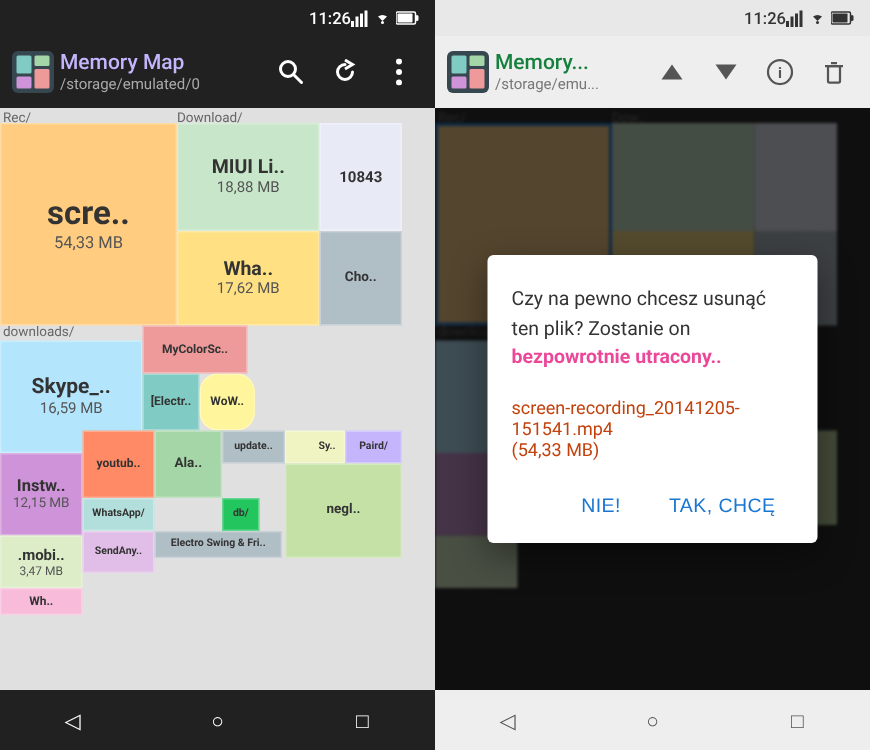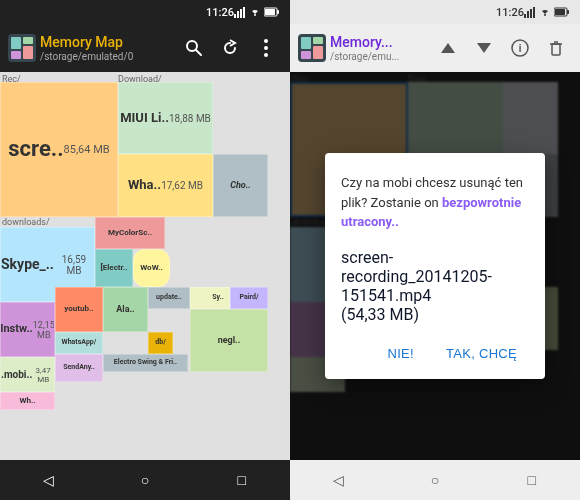--- a/index.html
+++ b/index.html
@@ -56,21 +56,21 @@
       gap: 4px;
     }
 
     .toolbar-title-group {
       flex: 1;
       display: flex;
       flex-direction: column;
     }
 
     .toolbar-title {
-      color: #eab308;
+      color: #c4b5fd;
       font-size: 14px;
       font-weight: 500;
       line-height: 1.2;
     }
 
     .toolbar-subtitle {
       color: #aaa;
       font-size: 10px;
     }
 
@@ -98,20 +98,21 @@
       height: 100%;
       position: relative;
       background: #e0e0e0;
     }
 
     .tm-cell {
       position: absolute;
       border: 1px solid rgba(255,255,255,0.3);
       overflow: hidden;
       display: flex;
+      flex-direction: column;
       justify-content: center;
       align-items: center;
     }
 
     .tm-label {
       color: #333;
       font-weight: bold;
       text-align: center;
       line-height: 1.1;
     }
@@ -199,27 +200,27 @@
     }
 
     .dialog-text {
       font-size: 13px;
       color: #333;
       line-height: 1.5;
       margin-bottom: 16px;
     }
 
     .dialog-text .highlight {
-      color: #8b5cf6;
+      color: #ec4899;
       font-weight: bold;
     }
 
     .dialog-filename {
-      font-size: 16px;
-      color: #0f172a;
+      font-size: 12px;
+      color: #c2410c;
       margin-top: 8px;
     }
 
     .dialog-buttons {
       display: flex;
       justify-content: flex-end;
       gap: 8px;
     }
 
     .dialog-btn {
@@ -310,38 +311,41 @@
     </div>
   </div>
 
   <div class="content">
     <div class="treemap">
 
       <div style="position:absolute;top:2px;left:2px;font-size:9px;color:#666;z-index:2;">Rec/</div>
 
       <div class="tm-cell" style="top:10px;left:0;width:118px;height:135px;background:#ffcc80;">
         <div class="tm-label" style="font-size:22px;">scre..</div>
-        <div class="tm-size" style="font-size:11px;">85,64 MB</div>
+        <div class="tm-size" style="font-size:11px;">54,33 MB</div>
       </div>
 
       <div style="position:absolute;top:2px;left:118px;font-size:9px;color:#666;z-index:2;">Download/</div>
 
       <div class="tm-cell" style="top:10px;left:118px;width:95px;height:72px;background:#c8e6c9;">
         <div class="tm-label" style="font-size:13px;">MIUI Li..</div>
         <div class="tm-size" style="font-size:10px;">18,88 MB</div>
       </div>
 
+      <div class="tm-cell" style="top:10px;left:213px;width:55px;height:72px;background:#e8eaf6;">
+        <div class="tm-label" style="font-size:10px;">10843</div>
+      </div>
 
       <div class="tm-cell" style="top:82px;left:118px;width:95px;height:63px;background:#ffe082;">
         <div class="tm-label" style="font-size:13px;">Wha..</div>
         <div class="tm-size" style="font-size:10px;">17,62 MB</div>
       </div>
 
       <div class="tm-cell" style="top:82px;left:213px;width:55px;height:63px;background:#b0bec5;">
-        <div class="tm-label" style="font-size:9px;font-style:italic;">Cho..</div>
+        <div class="tm-label" style="font-size:9px;">Cho..</div>
       </div>
 
       <div style="position:absolute;top:145px;left:2px;font-size:9px;color:#666;z-index:2;">downloads/</div>
 
       <div class="tm-cell" style="top:155px;left:0;width:95px;height:75px;background:#b3e5fc;">
         <div class="tm-label" style="font-size:14px;">Skype_..</div>
         <div class="tm-size" style="font-size:10px;">16,59 MB</div>
       </div>
 
       <div class="tm-cell" style="top:230px;left:0;width:55px;height:55px;background:#ce93d8;">
@@ -391,21 +395,21 @@
       </div>
 
       <div class="tm-cell" style="top:260px;left:55px;width:48px;height:22px;background:#b2dfdb;">
         <div class="tm-label" style="font-size:7px;">WhatsApp/</div>
       </div>
 
       <div class="tm-cell" style="top:282px;left:55px;width:48px;height:28px;background:#e1bee7;">
         <div class="tm-label" style="font-size:7px;">SendAny..</div>
       </div>
 
-      <div class="tm-cell" style="top:260px;left:148px;width:25px;height:22px;background:#eab308;">
+      <div class="tm-cell" style="top:260px;left:148px;width:25px;height:22px;background:#22c55e;">
         <div class="tm-label" style="font-size:7px;">db/</div>
       </div>
 
       <div class="tm-cell" style="top:282px;left:103px;width:85px;height:18px;background:#b0bec5;">
         <div class="tm-label" style="font-size:7px;">Electro Swing &amp; Fri..</div>
       </div>
 
       <div class="tm-cell" style="top:237px;left:190px;width:78px;height:63px;background:#c5e1a5;">
         <div class="tm-label" style="font-size:9px;">negl..</div>
       </div>
@@ -445,21 +449,21 @@
 
   <div class="phone2-toolbar">
     <svg width="28" height="28" viewBox="0 0 28 28">
       <rect width="28" height="28" rx="4" fill="#37474f"></rect>
       <rect x="3" y="3" width="10" height="12" rx="1" fill="#80cbc4"></rect>
       <rect x="15" y="3" width="10" height="7" rx="1" fill="#a5d6a7"></rect>
       <rect x="15" y="12" width="10" height="13" rx="1" fill="#ef9a9a"></rect>
       <rect x="3" y="17" width="10" height="8" rx="1" fill="#ce93d8"></rect>
     </svg>
     <div class="toolbar-title-group">
-      <span class="toolbar-title" style="color:#6d28d9;">Memory...</span>
+      <span class="toolbar-title" style="color:#15803d;">Memory...</span>
       <span class="toolbar-subtitle" style="color:#777;">/storage/emu...</span>
     </div>
     <div class="toolbar-icon">
       <svg width="18" height="18" viewBox="0 0 18 18">
           <polygon points="9,4 16,14 2,14" fill="#555"></polygon>
         </svg>
     </div>
     <div class="toolbar-icon">
       <svg width="18" height="18" viewBox="0 0 18 18">
           <polygon points="9,14 16,4 2,4" fill="#555"></polygon>
@@ -499,21 +503,21 @@
       <div style="position:absolute;top:177px;left:95px;width:38px;height:38px;background:#80cbc4;"></div>
       <div style="position:absolute;top:177px;left:133px;width:37px;height:38px;background:#fff59d;"></div>
       <div style="position:absolute;top:215px;left:55px;width:48px;height:45px;background:#ff8a65;"></div>
       <div style="position:absolute;top:215px;left:103px;width:45px;height:45px;background:#a5d6a7;"></div>
       <div style="position:absolute;top:215px;left:190px;width:78px;height:63px;background:#c5e1a5;"></div>
     </div>
 
     <div class="dialog-overlay">
       <div class="dialog">
         <div class="dialog-text">
-          <span>Czy na mobi chcesz usunąć ten plik? Zostanie on </span><span class="highlight">bezpowrotnie utracony..</span>
+          <span>Czy na pewno chcesz usunąć ten plik? Zostanie on </span><span class="highlight">bezpowrotnie utracony..</span>
         </div>
         <div class="dialog-filename">screen-recording_20141205-151541.mp4<br>(54,33 MB)</div>
         <div class="dialog-buttons" style="margin-top:16px;align-items:center;">
           <button class="dialog-btn">Nie!</button>
           <button class="dialog-btn">Tak, chcę</button>
         </div>
       </div>
     </div>
   </div>
 

